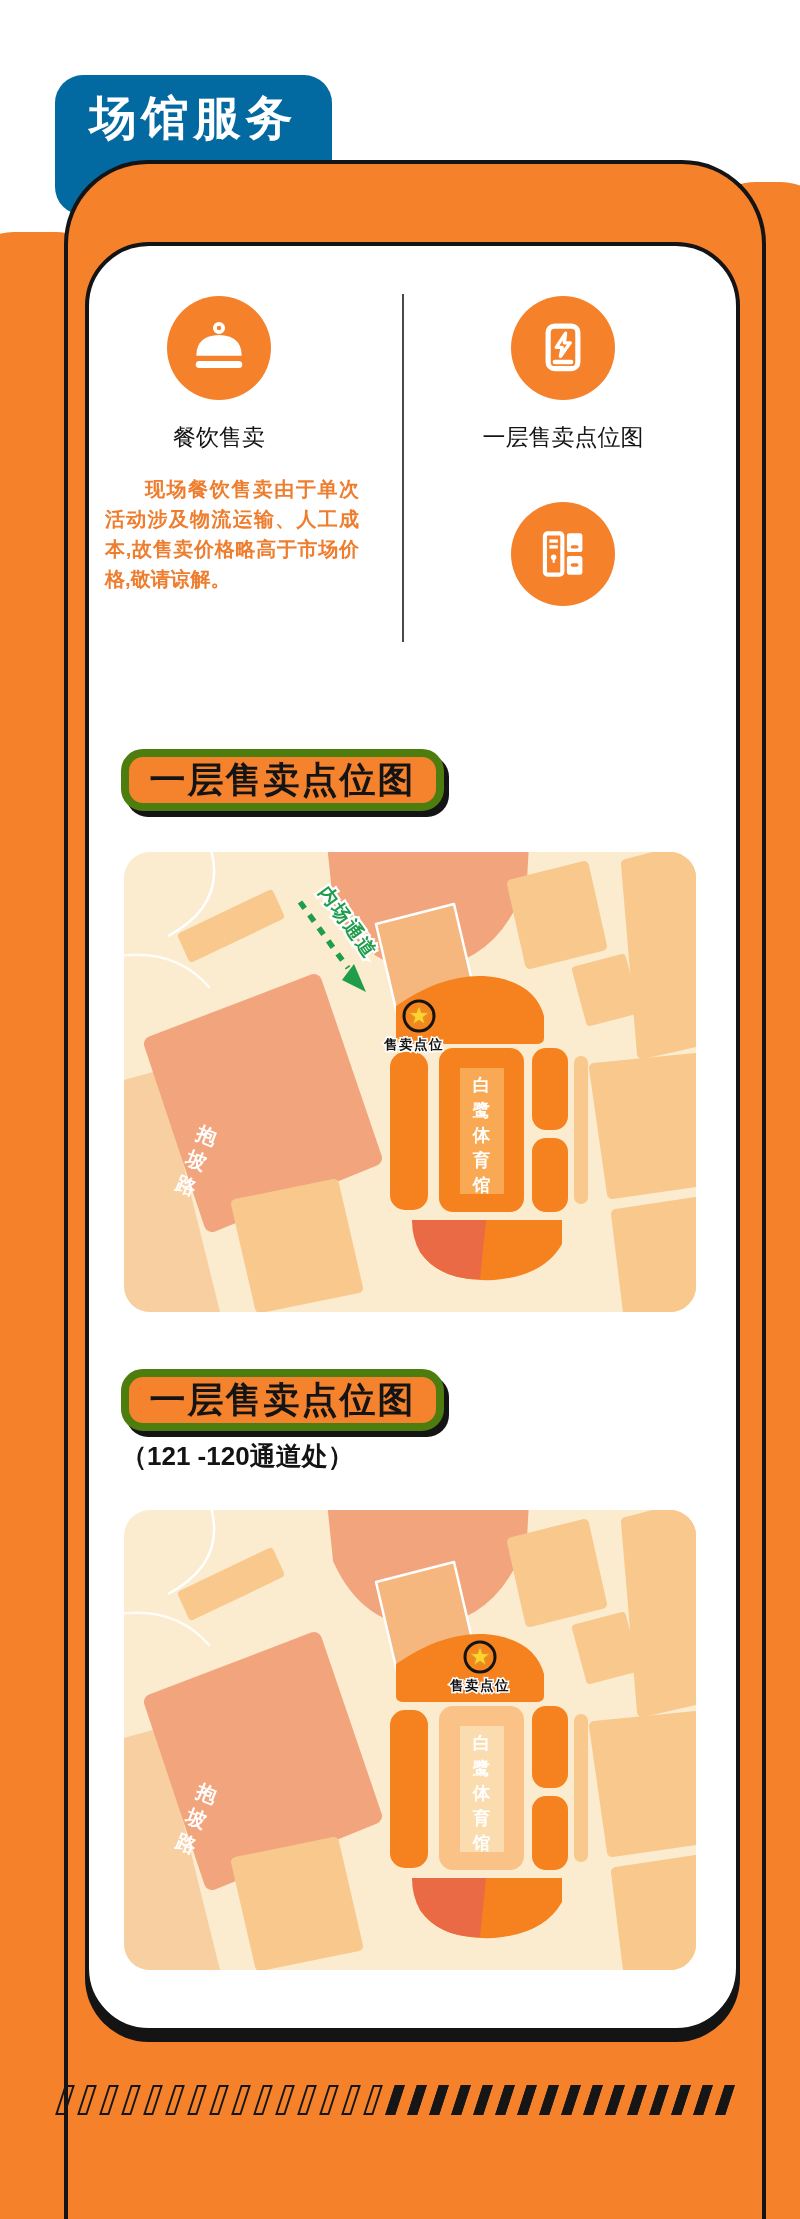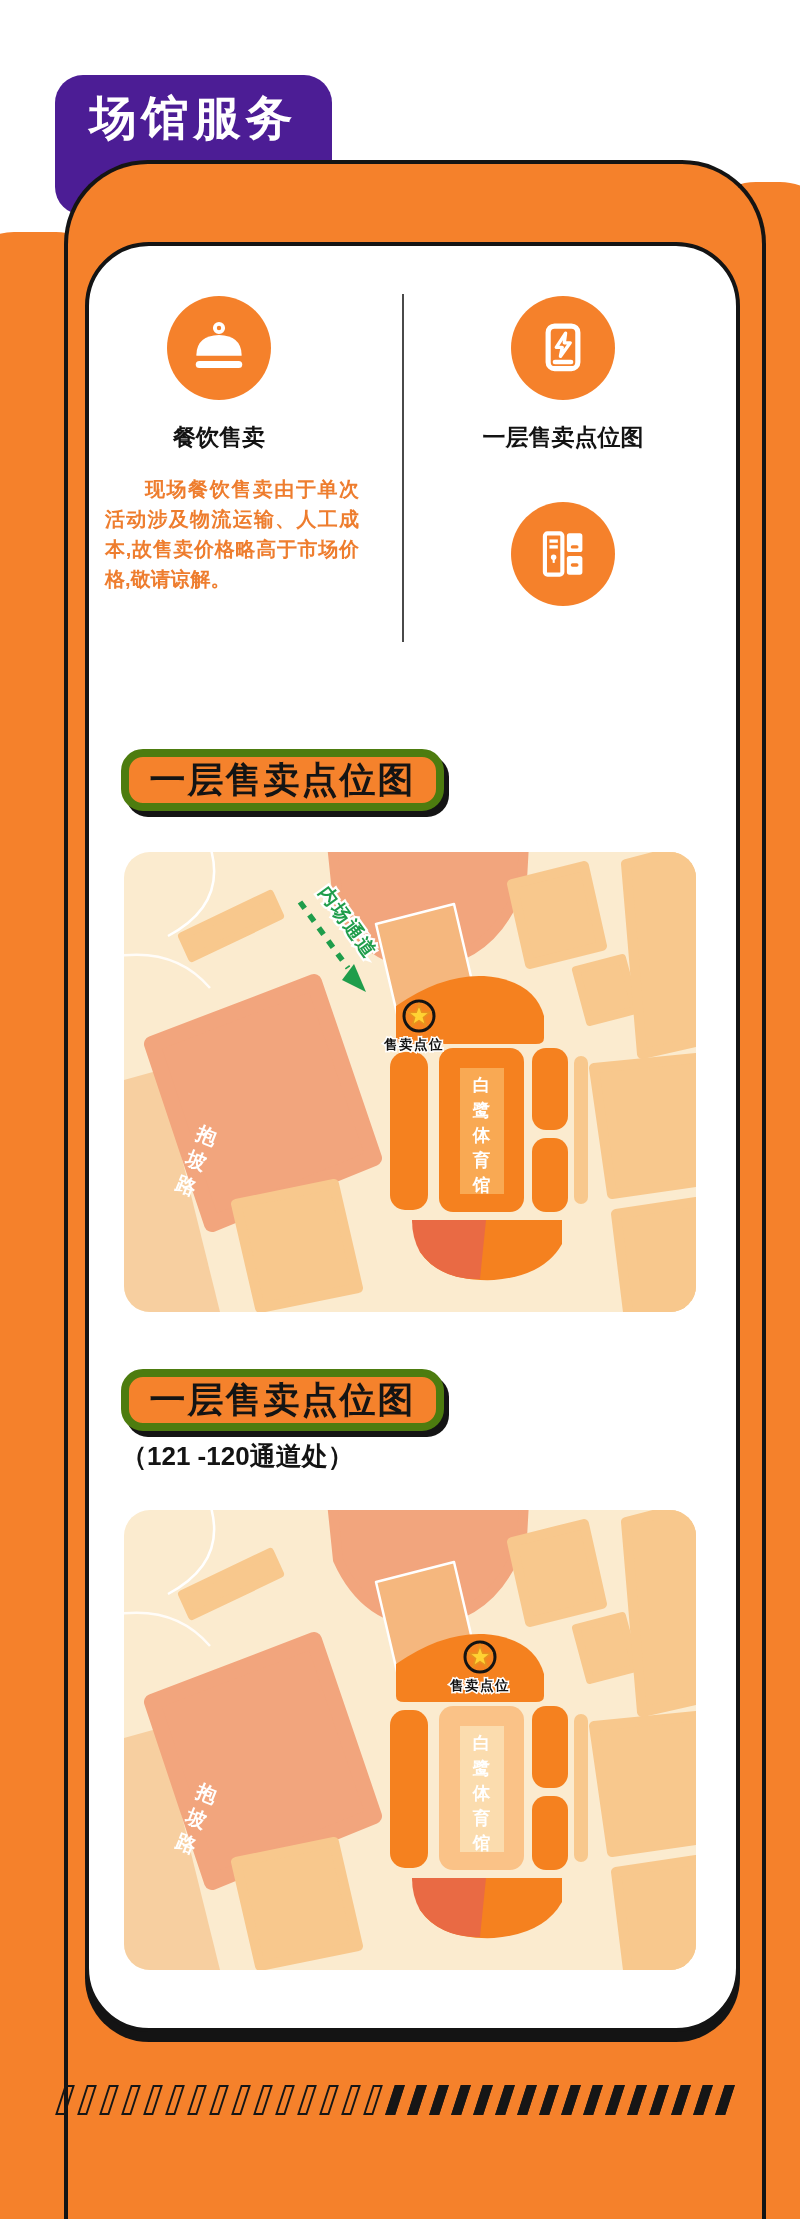--- a/index.html
+++ b/index.html
@@ -6,41 +6,41 @@
   *{box-sizing:border-box;}
   .page{
     position:relative;width:800px;height:2219px;overflow:hidden;background:#ffffff;
     font-family:"Liberation Sans","DejaVu Sans",sans-serif;color:#131313;
   }
   
   .blob-left{position:absolute;left:-40px;top:232px;width:150px;height:240px;background:#F5812B;border-radius:54px;}
   .blob-right{position:absolute;left:698px;top:182px;width:140px;height:300px;background:#F5812B;border-radius:58px;}
   .bg-bottom{position:absolute;left:0;top:330px;width:800px;height:1889px;background:#F5812B;}
   .title-tab{
-    position:absolute;left:55px;top:75px;width:277px;height:140px;background:#4c1d95;border-radius:28px;
+    position:absolute;left:55px;top:75px;width:277px;height:140px;background:#0369a1;border-radius:28px;
   }
   .title-tab .title-inner{height:86px;display:flex;align-items:center;justify-content:center;}
   .title-text{color:#ffffff;font-size:47px;font-weight:800;letter-spacing:5px;}
   .orange-panel{
     position:absolute;left:64px;top:160px;width:702px;height:2059px;background:#F5812B;
     border:4px solid #141414;border-bottom:none;border-radius:84px 84px 0 0;
   }
   
   .card{
     position:absolute;left:85px;top:242px;width:655px;height:1790px;background:#ffffff;
     border:4px solid #141414;border-radius:64px;box-shadow:0 10px 0 #141414;
   }
   
   .divider{position:absolute;left:313px;top:48px;width:2px;height:348px;background:#4a4a4a;}
   .svc-circle{position:absolute;width:104px;height:104px;border-radius:50%;background:#F5812B;display:flex;align-items:center;justify-content:center;}
   .svc-circle svg{width:62px;height:62px;}
   .circle-food{left:78px;top:50px;}
   .circle-power{left:422px;top:50px;}
   .circle-locker{left:422px;top:256px;}
-  .svc-label{position:absolute;width:268px;text-align:center;font-size:23px;font-weight:700;color:#131313;}
+  .svc-label{position:absolute;width:268px;text-align:center;font-size:23px;font-weight:400;color:#131313;}
   .label-food{left:-4px;top:176px;}
   .label-power{left:340px;top:176px;}
   .label-locker{left:340px;top:382px;}
   .svc-note{
     position:absolute;left:16px;top:228px;width:254px;
     font-size:20px;line-height:30px;color:#EE7D2E;text-indent:2em;text-align:justify;font-weight:600;
     word-break:break-all;margin:0;
   }
   
   .section-header{

